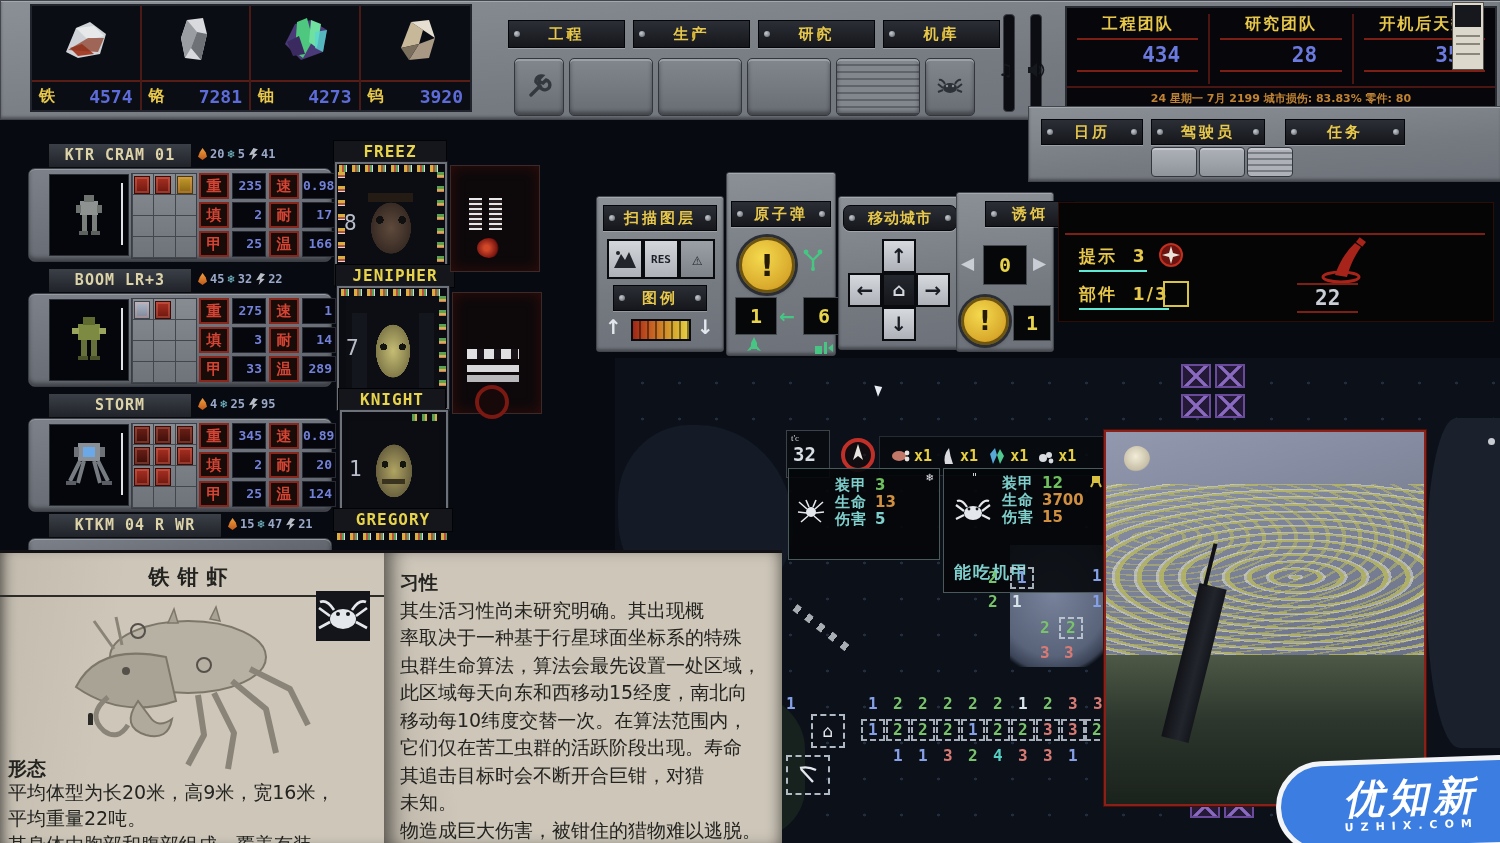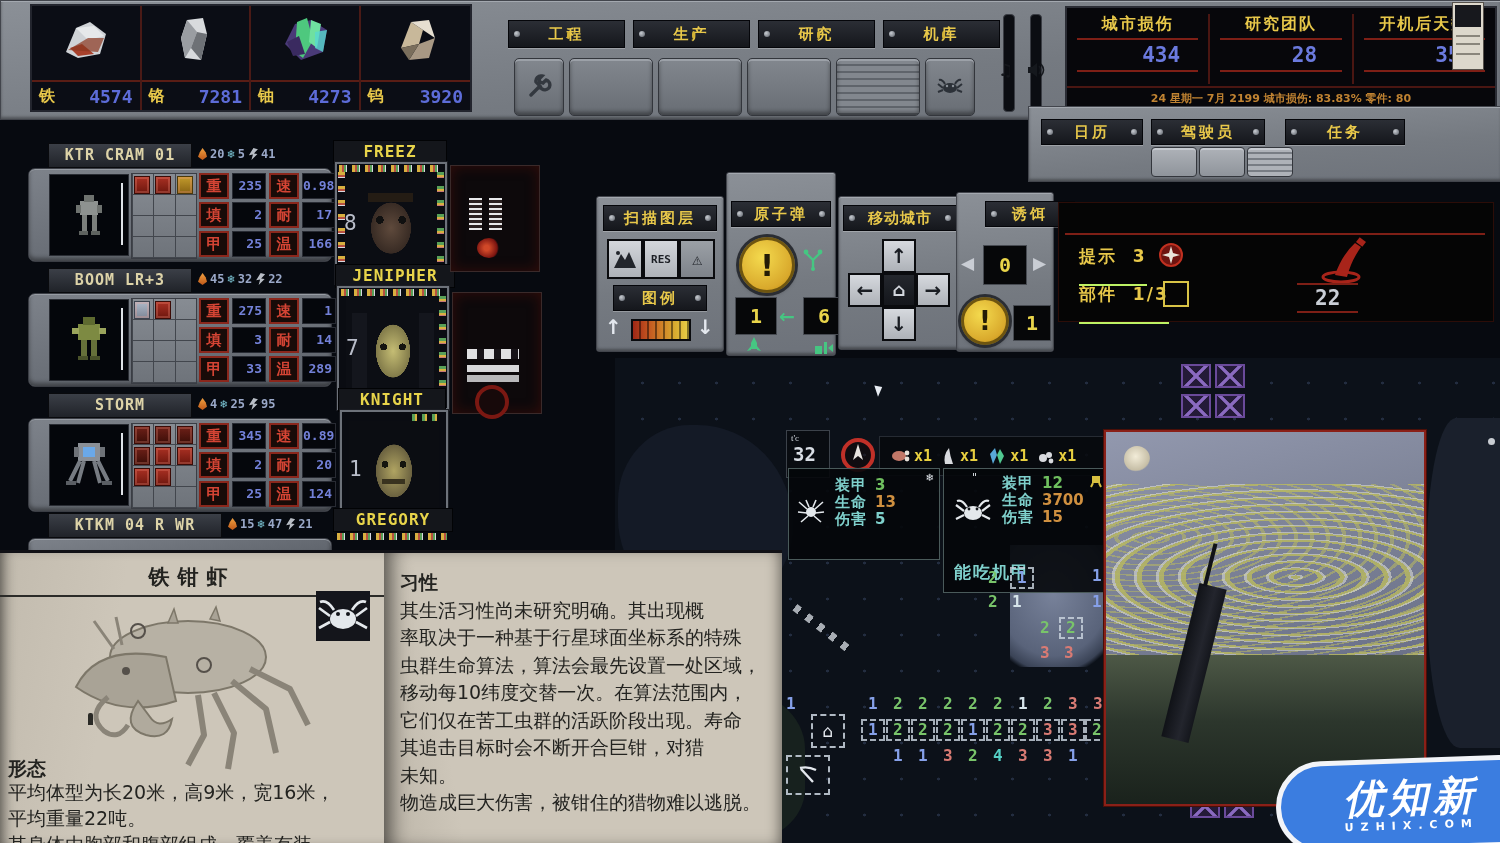--- a/index.html
+++ b/index.html
@@ -143,21 +143,21 @@
   .green{color:#46c682;}
   .dkey{position:absolute;width:34px;height:34px;background:linear-gradient(#d6d9de,#aeb2b8);
       border:2px solid #0a0b0e;box-sizing:border-box;text-align:center;line-height:30px;
       color:#1a1d23;font-size:20px;font-weight:bold;}
   .dkey.center{background:linear-gradient(#24272d,#14161b);color:#d3d7dd;font-size:18px;}
   .step-arrow{position:absolute;color:#c9cdd4;font-size:17px;}
   
   .mission{left:1058px;top:202px;width:434px;height:118px;background:#050505;border:1px solid #2c0d08;}
   .m-title{position:absolute;left:8px;top:6px;color:#e8c84a;font-weight:bold;font-size:17px;letter-spacing:1px;}
   .m-tline{position:absolute;left:6px;top:30px;width:420px;height:2px;background:#7e1f16;}
-  .m-label{color:#e8c84a;font-weight:bold;font-size:17px;letter-spacing:2px;border-bottom:2px solid #bef264;padding-bottom:18px;}
+  .m-label{color:#e8c84a;font-weight:bold;font-size:17px;letter-spacing:2px;border-bottom:2px solid #5eead4;padding-bottom:4px;}
   .checkbox{position:absolute;width:22px;height:22px;border:2px solid #d8c346;background:rgba(0,0,0,0);}
   .dist{position:absolute;color:#c9ced6;font-family:"DejaVu Sans Mono",monospace;font-weight:bold;font-size:21px;
       border-top:2px solid #7e1f16;border-bottom:2px solid #7e1f16;padding:1px 18px;}
   
   .map{left:615px;top:358px;width:885px;height:485px;background:#0c1119;
       background-image:radial-gradient(circle,#232d40 1.2px,rgba(0,0,0,0) 1.7px);
       background-size:37px 36px;background-position:9px 7px;}
   .lm{position:absolute;}
   .cursor{position:absolute;width:0;height:0;border-left:7px solid #e8ecf2;border-top:4px solid rgba(0,0,0,0);
       border-bottom:8px solid rgba(0,0,0,0);transform:rotate(-18deg);}
@@ -321,21 +321,21 @@
   <div class="abs" style="left:1027px;top:62px;">
     <svg width="18" height="16" viewBox="0 0 18 16">
         <polygon points="1,5 5,5 10,1 10,15 5,11 1,11" fill="#15181d"></polygon>
         <path d="M12,4 q3,4 0,8 M14,2 q5,6 0,12" stroke="#15181d" stroke-width="1.6" fill="none"></path>
       </svg>
   </div>
 
   <div class="abs stats-panel">
     <div class="st-cols">
       <div class="st-col">
-        <div class="st-title">城市损伤</div>
+        <div class="st-title">工程团队</div>
         <div class="st-rule"></div>
         <div class="st-value">434</div>
         <div class="st-rule"></div>
       </div>
       <div class="st-col">
         <div class="st-title">研究团队</div>
         <div class="st-rule"></div>
         <div class="st-value">28</div>
         <div class="st-rule"></div>
       </div>
@@ -600,21 +600,21 @@
     <div class="abs" style="left:88px;top:166px;">
       <svg width="18" height="12" viewBox="0 0 18 12">
           <rect x="0" y="4" width="7" height="8" fill="#46c682"></rect>
           <rect x="9" y="0" width="3" height="12" fill="#46c682"></rect>
           <polygon points="13,6 18,2 18,10" fill="#46c682"></polygon>
         </svg>
     </div>
   </div>
 
   <div class="abs metal plate" style="left:838px;top:196px;width:120px;height:152px;">
-    <div class="ptitle titlebar" style="left:4px;top:8px;width:112px;letter-spacing:1px;"><span>移动城市</span></div>
+    <div class="ptitle titlebar" style="left:4px;top:8px;width:112px;letter-spacing:1px;border-radius:7px;"><span>移动城市</span></div>
     <div class="dkey" style="left:43px;top:42px;">↑</div>
     <div class="dkey" style="left:9px;top:76px;">←</div>
     <div class="dkey center" style="left:43px;top:76px;">⌂</div>
     <div class="dkey" style="left:77px;top:76px;">→</div>
     <div class="dkey" style="left:43px;top:110px;">↓</div>
   </div>
 
   <div class="abs metal plate" style="left:956px;top:192px;width:96px;height:158px;">
     <div class="ptitle titlebar" style="left:4px;top:8px;width:88px;margin-left:24px;"><span>诱饵</span></div>
     <div class="step-arrow" style="left:4px;top:60px;">◀</div>
@@ -852,20 +852,21 @@
       <div class="bk-line">其身体由胸部和腹部组成，覆盖有装</div>
     </div>
   </div>
 
   <div class="page page-r">
     <div class="rp-text">
       <div class="bk-line bk-sec">习性</div>
       <div class="bk-line">其生活习性尚未研究明确。其出现概</div>
       <div class="bk-line">率取决于一种基于行星球面坐标系的特殊</div>
       <div class="bk-line">虫群生命算法，算法会最先设置一处区域，</div>
+      <div class="bk-line">此区域每天向东和西移动15经度，南北向</div>
       <div class="bk-line">移动每10纬度交替一次。在算法范围内，</div>
       <div class="bk-line">它们仅在苦工虫群的活跃阶段出现。寿命</div>
       <div class="bk-line">其追击目标时会不断开合巨钳，对猎</div>
       <div class="bk-line">未知。</div>
       <div class="bk-line">物造成巨大伤害，被钳住的猎物难以逃脱。</div>
 
     </div>
   </div>
 
   <div class="abs wm">

